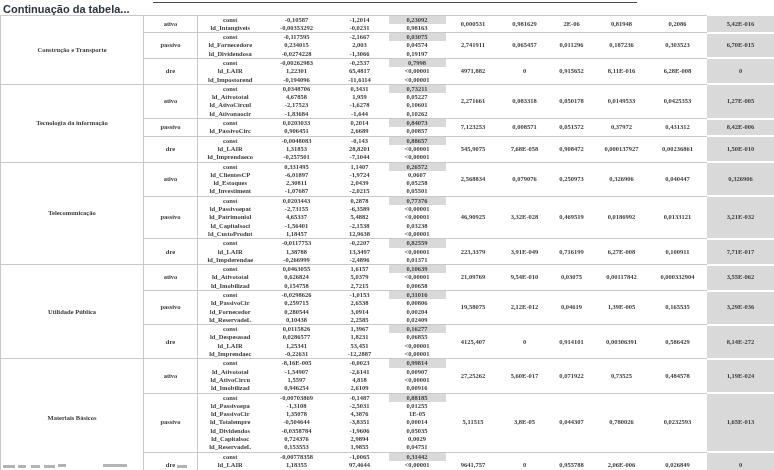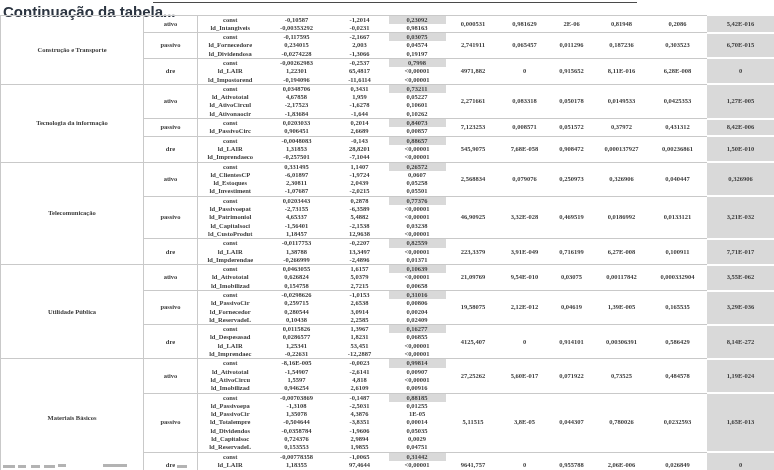--- a/index.html
+++ b/index.html
@@ -1,19 +1,19 @@
 <!DOCTYPE html>
 <html><head>
 <meta charset="utf-8">
 <style>
   html,body{margin:0;padding:0;background:#ffffff;}
   .page{position:relative;width:774px;height:470px;background:#fff;overflow:hidden;
         font-family:"Liberation Serif",serif;}
   .title{position:absolute;left:3px;top:3px;font-family:"Liberation Sans",sans-serif;
-         font-weight:700;font-size:15px;color:#2b3440;letter-spacing:0;}
+         font-weight:700;font-size:11px;color:#2b3440;letter-spacing:0;}
   .toprule{position:absolute;left:153px;top:2px;width:484px;height:1px;background:#4a4a4a;}
   table.results{position:absolute;left:0;top:14px;width:774px;border-collapse:collapse;
         table-layout:fixed;border-bottom:1px solid #c9c9c9;}
   table.results td{font-family:"Liberation Serif",serif;font-weight:700;font-size:6.5px;
         line-height:8.3px;height:8.3px;color:#3d3d3d;padding:0;margin:0;text-align:center;
         white-space:nowrap;overflow:hidden;}
   td.sector{border:1px solid #c9c9c9;font-size:7px;}
   td.tipo{border-left:1px solid #c9c9c9;border-right:1px solid #c9c9c9;font-size:7px;}
   td.gs{border-top:1px solid #c9c9c9;}
   td.var{text-align:left;padding-left:4px;}

